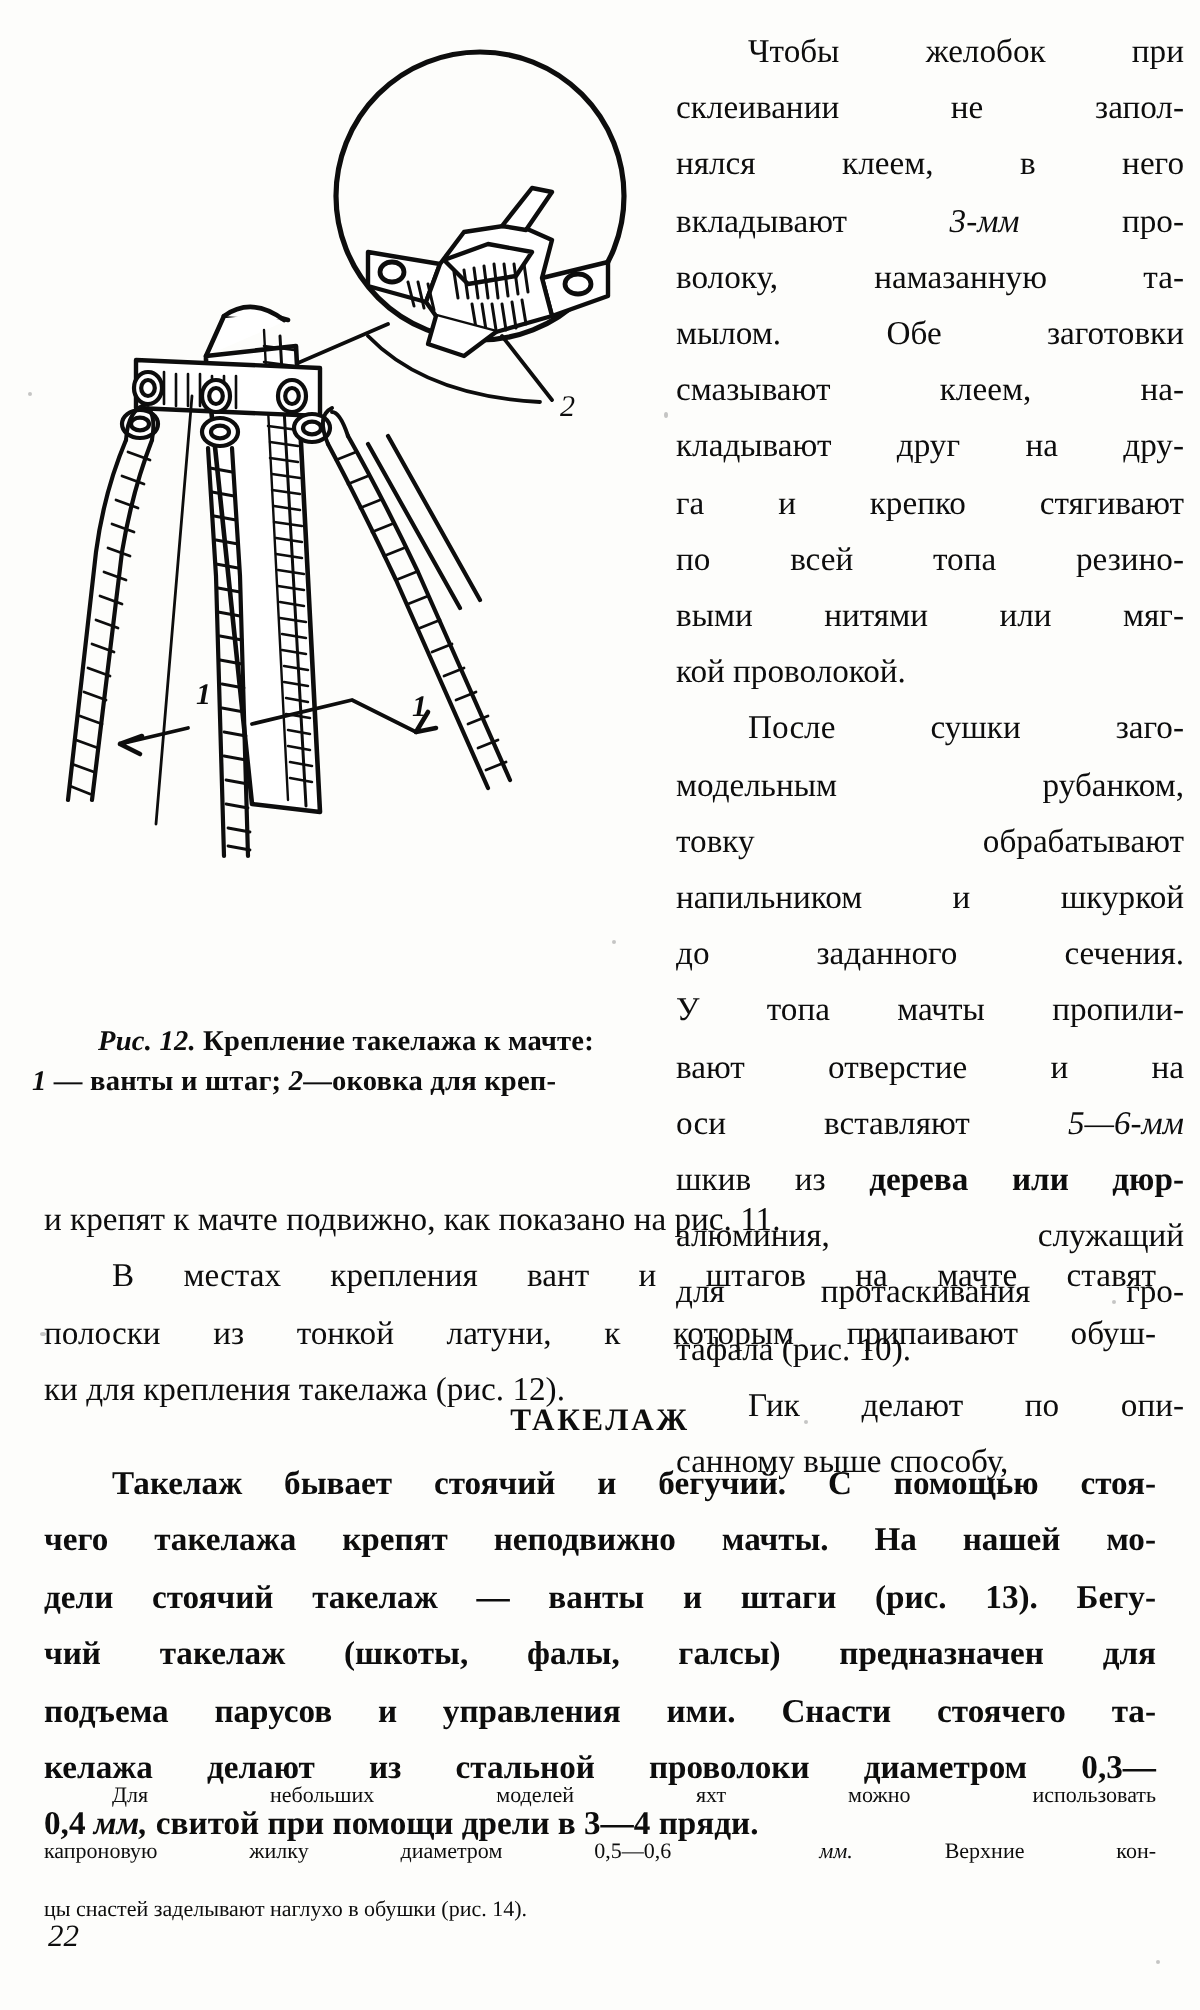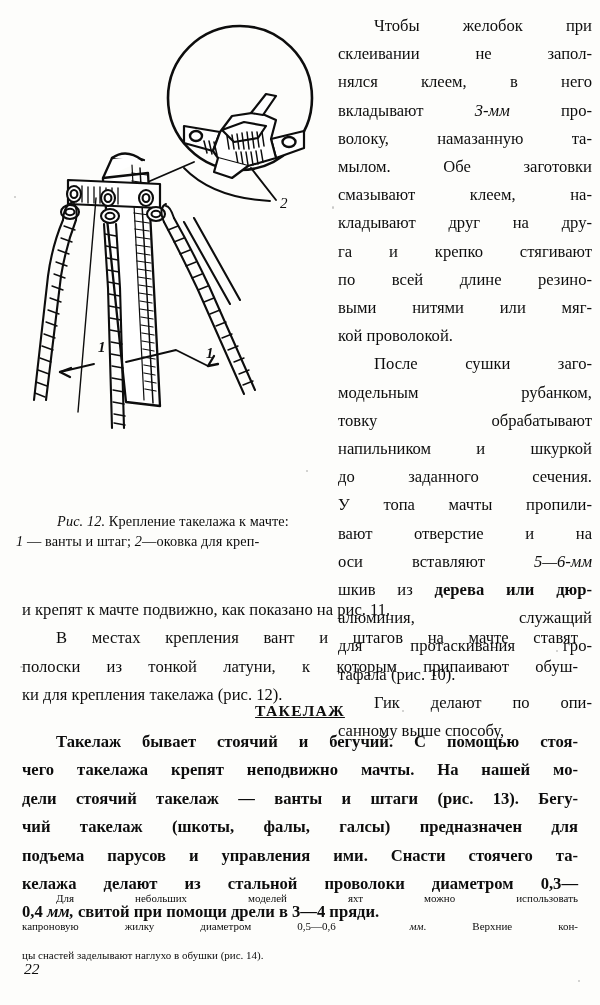--- a/index.html
+++ b/index.html
@@ -40,21 +40,21 @@
   .fig-caption {
     position: absolute;
     left: 14px;
     top: 512px;
     width: 318px;
     font-size: 14.3px;
     line-height: 19.5px;
     text-align: center;
     letter-spacing: 0.1px;
   }
-  .fig-caption .cap-line { display: block; white-space: nowrap; }
+  .fig-caption .cap-line { display: block; white-space: nowrap; font-weight: bold; }
   .fig-caption .cap-line.l1 { text-align: center; }
   .fig-caption .cap-line.l2 { text-align: left; padding-left: 2px; }
   .fig-caption .cap-line.l3 { text-align: center; }
   .fig-caption i { font-style: italic; }
 
   
   .col-right {
     position: absolute;
     left: 338px;
     top: 12px;
@@ -93,21 +93,20 @@
 
   .section-heading {
     position: absolute;
     left: 22px;
     top: 702px;
     width: 556px;
     text-align: center;
     font-size: 15.6px;
     font-weight: bold;
     letter-spacing: 1.3px;
-    text-decoration: underline;
   }
 
   .body-wide2 {
     position: absolute;
     left: 22px;
     top: 728px;
     width: 556px;
     font-size: 16.6px;
     line-height: 28.4px;
   }
@@ -391,21 +390,21 @@
     <div class="col-right">
       <span class="ln" style="text-indent:36px">Чтобы желобок при</span>
       <span class="ln">склеивании не запол-</span>
       <span class="ln">нялся клеем, в него</span>
       <span class="ln">вкладывают <em>3-мм</em> про-</span>
       <span class="ln">волоку, намазанную та-</span>
       <span class="ln">мылом. Обе заготовки</span>
       <span class="ln">смазывают клеем, на-</span>
       <span class="ln">кладывают друг на дру-</span>
       <span class="ln">га и крепко стягивают</span>
-      <span class="ln">по всей длине резино-</span>
+      <span class="ln">по всей топа резино-</span>
       <span class="ln">выми нитями или мяг-</span>
       <span class="ln last">кой проволокой.</span>
       <span class="ln" style="text-indent:36px">После сушки заго-</span>
       <span class="ln">модельным рубанком,</span>
       <span class="ln">товку обрабатывают</span>
       <span class="ln">напильником и шкуркой</span>
       <span class="ln">до заданного сечения.</span>
       <span class="ln">У топа мачты пропили-</span>
       <span class="ln">вают отверстие и на</span>
       <span class="ln">оси вставляют <em>5—6-мм</em></span>

